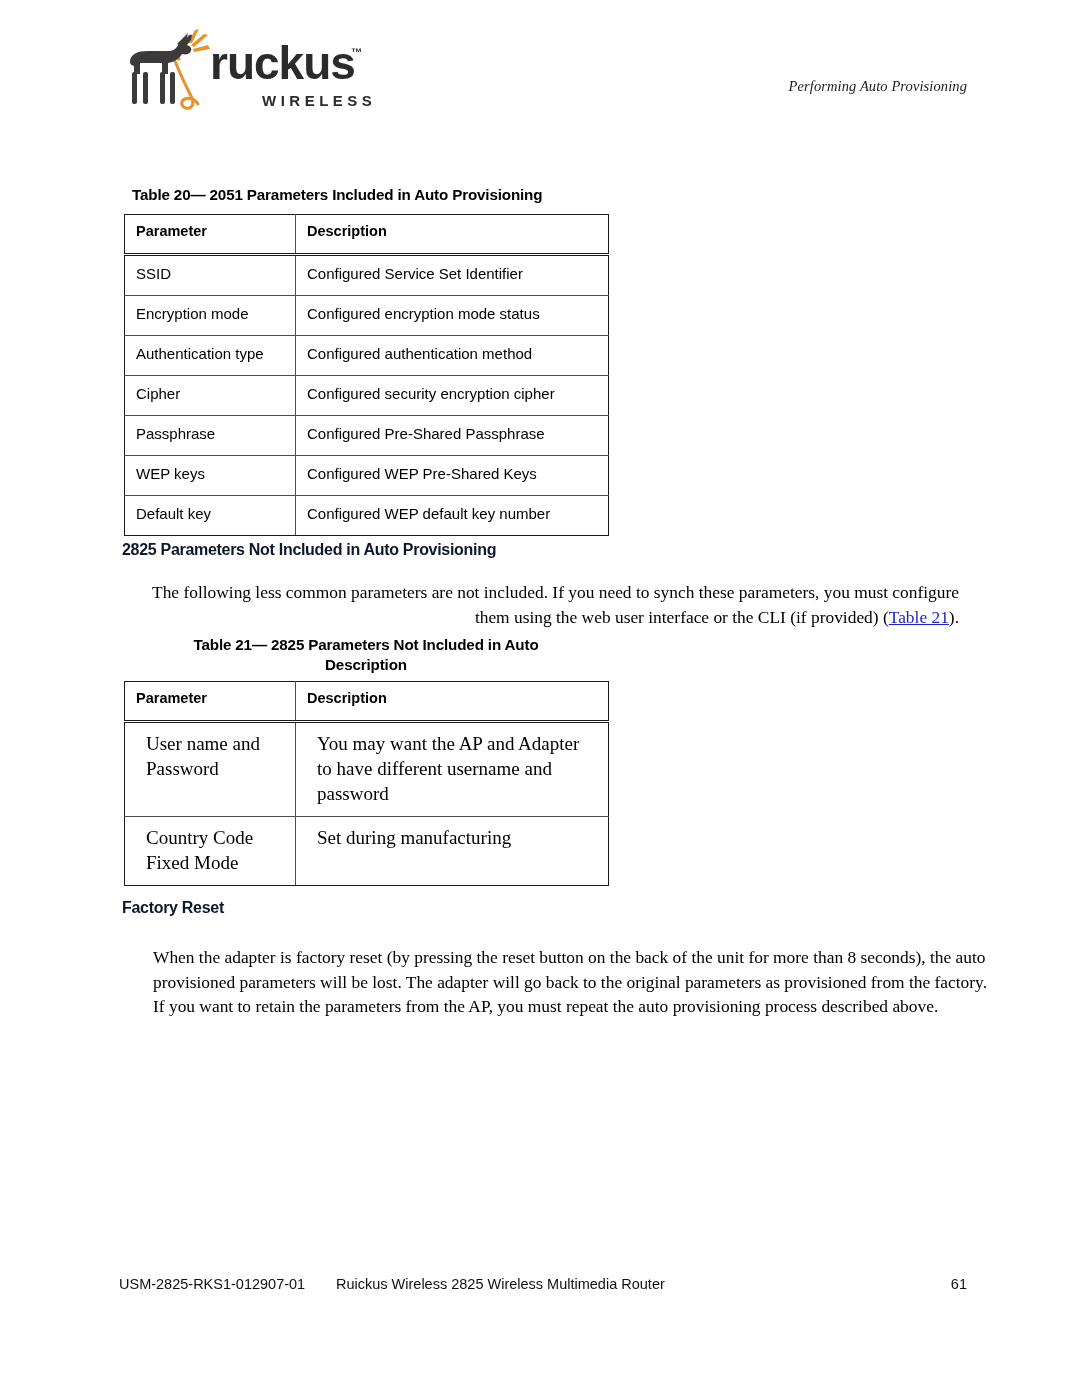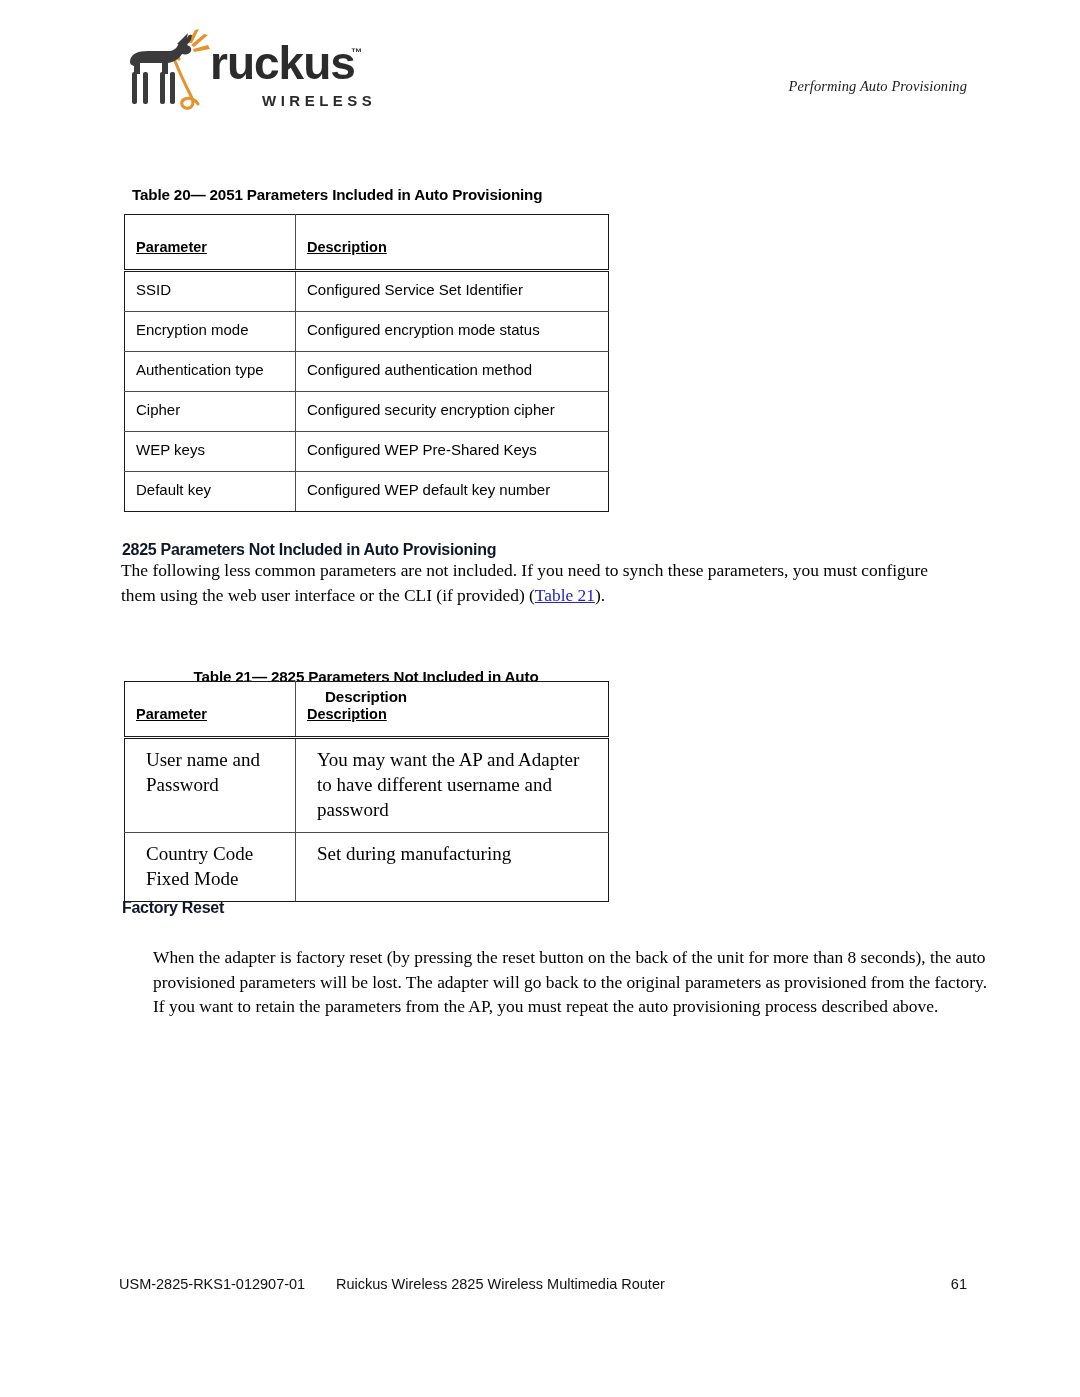--- a/index.html
+++ b/index.html
@@ -66,21 +66,20 @@
     left: 132px;
     top: 186px;
     white-space: nowrap;
   }
   .table-caption.caption-21 {
     left: 124px;
     top: 635px;
     width: 484px;
     text-align: center;
     line-height: 20px;
-    margin-top: 32px;
   }
   .caption-21 .cap-line1 { display: block; }
   .caption-21 .cap-line2 { display: block; }
 
   
   .doc-table {
     position: absolute;
     left: 124px;
     border-collapse: collapse;
     border-spacing: 0;
@@ -96,24 +95,23 @@
   .doc-table th,
   .doc-table td {
     border: 1px solid #4d4d4d;
     text-align: left;
     vertical-align: top;
   }
   .doc-table th {
     font-family: "Liberation Sans", sans-serif;
     font-weight: bold;
     font-size: 14.5px;
-    padding: 24px 11px 9px 11px;
+    padding: 8px 11px 9px 11px;
     border-bottom: 3px double #1a1a1a;
     border-top: 1.5px solid #1a1a1a;
-    text-decoration: underline;
   }
   #table-20 th { height: 21px; }
   #table-21 th { height: 21px; }
 
   #table-20 td {
     font-family: "Liberation Sans", sans-serif;
     font-size: 15px;
     padding: 8px 21px 9px 11px;
     line-height: 20px;
     height: 22px;
@@ -154,21 +152,21 @@
   .body-paragraph {
     position: absolute;
     left: 121px;
     width: 838px;
     font-family: "Liberation Serif", serif;
     font-size: 17.4px;
     line-height: 24.5px;
     color: #000;
     text-align: left;
   }
-  #para-not-included { top: 541px; }
+  #para-not-included { top: 563px; text-align: right; }
   #para-factory-reset { top: 928px; margin-left: 32px; }
 
   .doc-link {
     color: #2222cc;
   }
 
   
   .page-footer {
     position: absolute;
     left: 0;
@@ -263,20 +261,24 @@
       </tr>
       <tr>
         <td>Authentication type</td>
         <td>Configured authentication method</td>
       </tr>
       <tr>
         <td>Cipher</td>
         <td>Configured security encryption cipher</td>
       </tr>
       <tr>
+        <td>Passphrase</td>
+        <td>Configured Pre-Shared Passphrase</td>
+      </tr>
+      <tr>
         <td>WEP keys</td>
         <td>Configured WEP Pre-Shared Keys</td>
       </tr>
       <tr>
         <td>Default key</td>
         <td>Configured WEP default key number</td>
       </tr>
     </tbody>
   </table>
 

